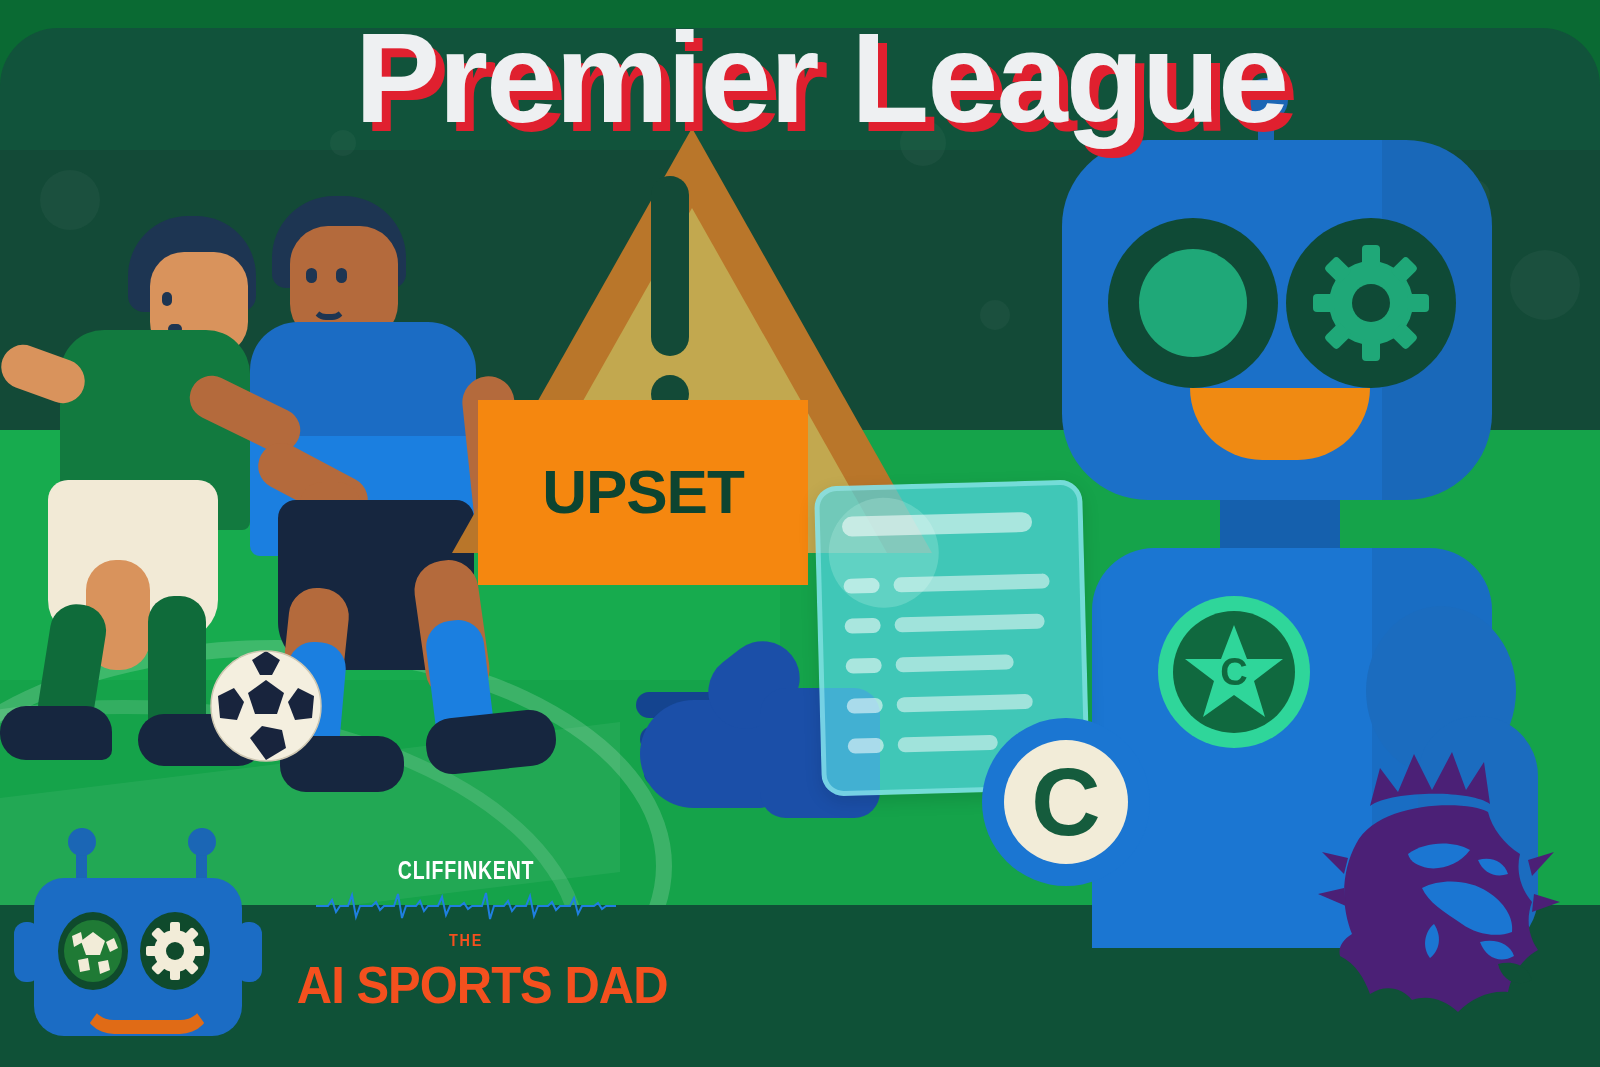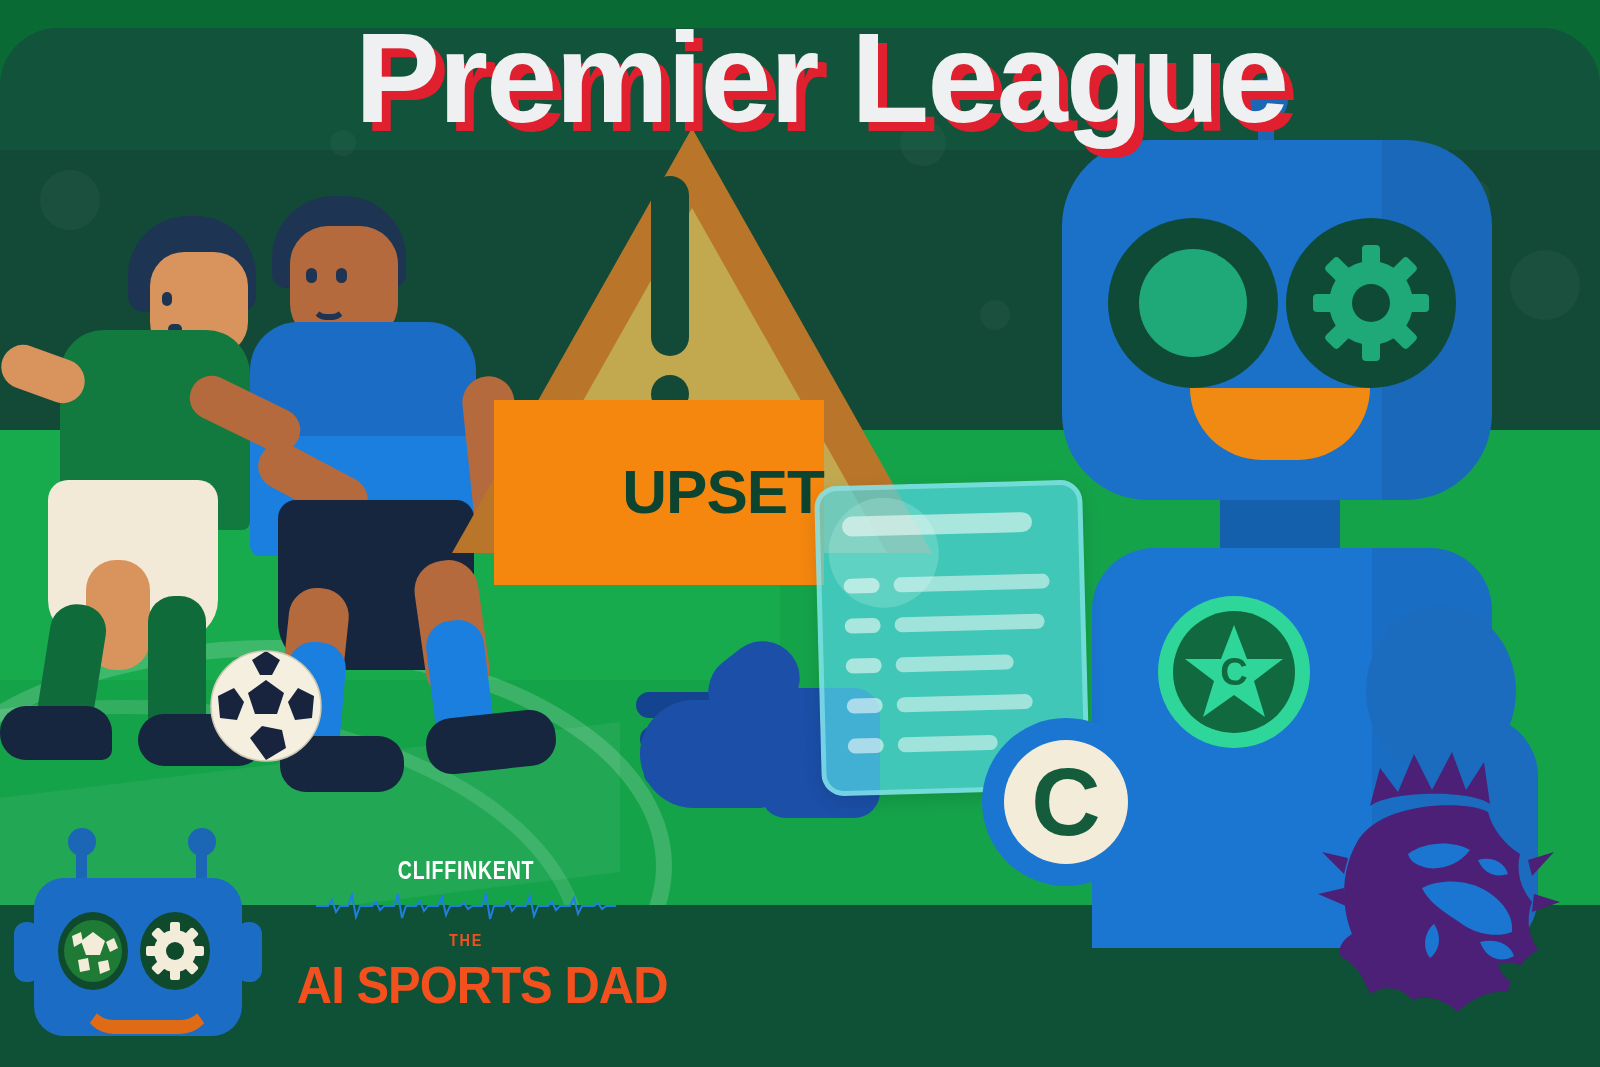--- a/index.html
+++ b/index.html
@@ -55,22 +55,22 @@
     border-bottom:425px solid #b9762a;
   }
   #tri-inner{
     left:497px;top:208px;width:0;height:0;
     border-left:195px solid transparent;border-right:195px solid transparent;
     border-bottom:345px solid #c2a84f;
   }
   #tri-bang{left:651px;top:176px;width:38px;height:180px;border-radius:19px;background:#134a37;}
   #tri-dot{left:651px;top:375px;width:38px;height:38px;border-radius:19px;background:#134a37;}
   #alert-band{
-    left:494px;top:400px;width:330px;height:185px;background:#f5870f;
-    display:flex;flex-direction:column;align-items:flex-end;justify-content:center;
+    left:478px;top:400px;width:330px;height:185px;background:#f5870f;
+    display:flex;flex-direction:column;align-items:center;justify-content:center;
   }
   #alert-band .al{
     color:#0d4430;font-weight:700;font-size:62px;line-height:.95;letter-spacing:-1px;
     font-family:"Liberation Sans",sans-serif;
   }
 
   
   #doc{
     left:818px;top:483px;width:258px;height:300px;border-radius:22px;
     background:rgba(82,214,226,.72);

